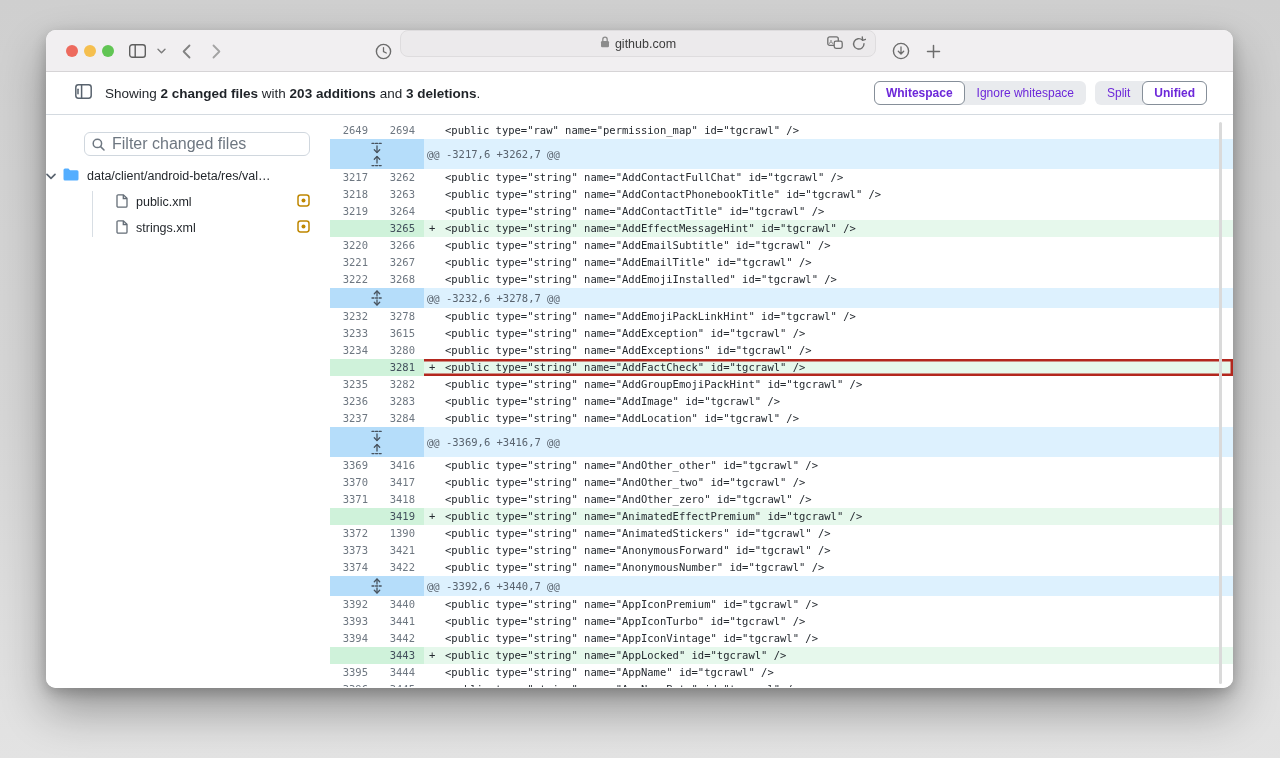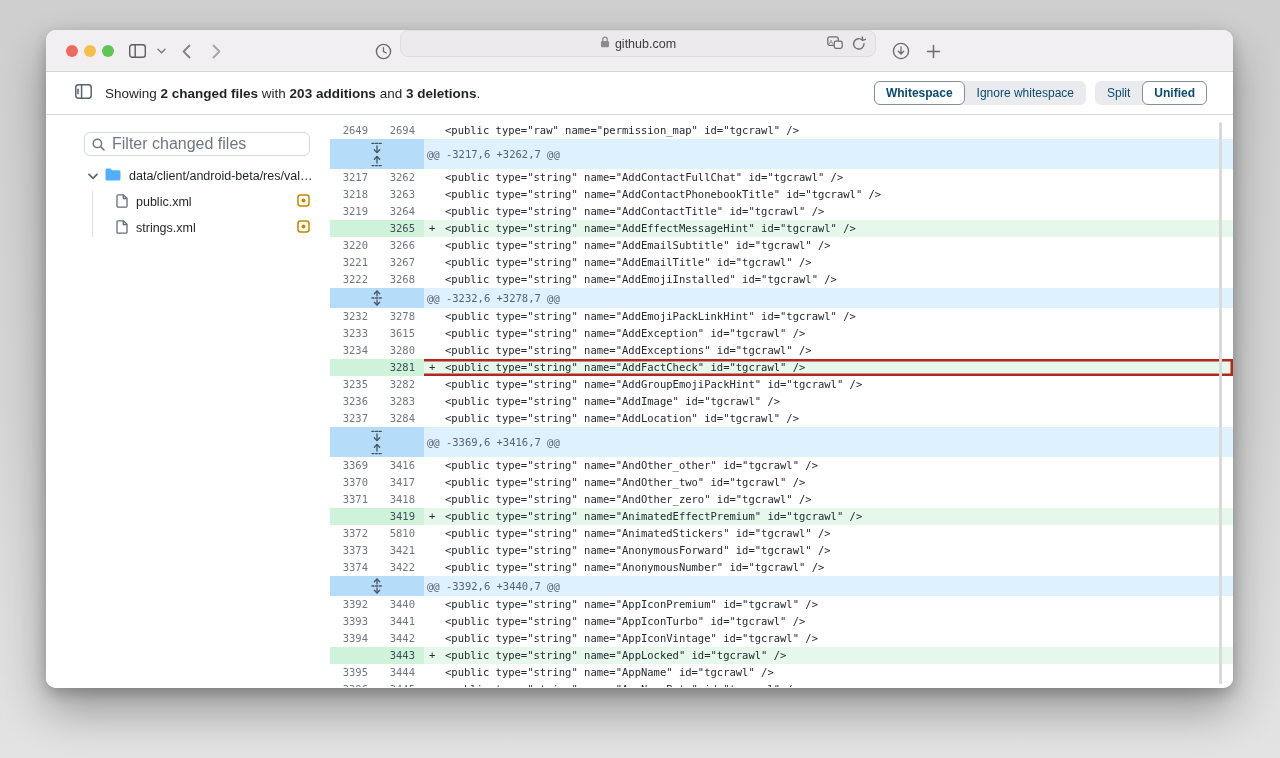--- a/index.html
+++ b/index.html
@@ -35,39 +35,39 @@
   .page { height:616px; background:#fff; position:relative; }
   .page-header {
     height:43px; border-bottom:1px solid #d4dae0; display:flex; align-items:center;
     padding:0 26px 0 29px; position:relative; background:#fff;
   }
   .showing { font-size:13.5px; margin-left:13px; }
   .showing b { font-weight:700; }
   .ph-right { margin-left:auto; display:flex; gap:9px; }
   .seg-group { display:flex; background:#e9ebee; border-radius:6px; }
   .seg {
-    font-size:12px; padding:4px 11px; border-radius:6px; color:#0c4a6e;
+    font-size:12px; padding:4px 11px; border-radius:6px; color:#6d28d9;
     border:1px solid transparent; line-height:14px; cursor:pointer; white-space:nowrap;
   }
   .seg.active { background:#fff; border:1px solid #868f99; font-weight:700; }
   
   .page-body { display:flex; height:572px; overflow:hidden; }
   .sidebar { width:284px; flex:none; padding-top:17px; position:relative; }
   .filter-wrap { position:relative; margin-left:38px; width:226px; }
   .filter-input {
     width:100%; height:24px; border:1px solid #d0d7de; border-radius:6px;
     padding:0 8px 0 27px; font-size:16px; font-family:"Liberation Sans",sans-serif;
     color:#1f2328; background:#fff; outline:none;
   }
   .filter-input::placeholder { color:#6e7781; }
   .filter-ic { position:absolute; left:8px; top:5px; }
   .tree { margin-top:7px; position:relative; }
   .tree-guide { position:absolute; left:46px; top:28px; height:46px; width:1px; background:#d8dee4; }
   .tree-row { height:26px; display:flex; align-items:center; font-size:12.5px; }
-  .tree-row.folder { padding-left:42px; }
+  .tree-row.folder { }
   .tree-row.file { margin-left:70px; width:194px; }
   .tree-row .lbl { margin-left:8px; white-space:nowrap; overflow:hidden; }
   .mod-ic { margin-left:auto; }
   
   .diff {
     flex:1; padding-top:7px; overflow:hidden; position:relative;
     font-family:"DejaVu Sans Mono","Liberation Mono",monospace; font-size:10.5px;
   }
   .drow { display:flex; height:17px; line-height:17px; white-space:pre; }
   .drow .num {
@@ -312,21 +312,21 @@
                 <path d="M4.3 4.2 L7 1.4 L9.7 4.2" fill="none" stroke="#47525d" stroke-width="1.3" stroke-linecap="round" stroke-linejoin="round"></path>
                 <line x1="2" y1="10.6" x2="12" y2="10.6" fill="none" stroke="#47525d" stroke-width="1.3" stroke-linecap="round" stroke-linejoin="round" stroke-dasharray="2,1.6"></line>
               </svg>
             </div>
             <div class="hlabel">@@ -3369,6 +3416,7 @@</div>
           </div>
           <div class="drow"><span class="num">3369</span><span class="num">3416</span><span class="marker"></span><span class="code">&lt;public type="string" name="AndOther_other" id="tgcrawl" /&gt;</span></div>
           <div class="drow"><span class="num">3370</span><span class="num">3417</span><span class="marker"></span><span class="code">&lt;public type="string" name="AndOther_two" id="tgcrawl" /&gt;</span></div>
           <div class="drow"><span class="num">3371</span><span class="num">3418</span><span class="marker"></span><span class="code">&lt;public type="string" name="AndOther_zero" id="tgcrawl" /&gt;</span></div>
           <div class="drow add"><span class="num"></span><span class="num">3419</span><span class="marker">+</span><span class="code">&lt;public type="string" name="AnimatedEffectPremium" id="tgcrawl" /&gt;</span></div>
-          <div class="drow"><span class="num">3372</span><span class="num">5810</span><span class="marker"></span><span class="code">&lt;public type="string" name="AnimatedStickers" id="tgcrawl" /&gt;</span></div>
+          <div class="drow"><span class="num">3372</span><span class="num">1390</span><span class="marker"></span><span class="code">&lt;public type="string" name="AnimatedStickers" id="tgcrawl" /&gt;</span></div>
           <div class="drow"><span class="num">3373</span><span class="num">3421</span><span class="marker"></span><span class="code">&lt;public type="string" name="AnonymousForward" id="tgcrawl" /&gt;</span></div>
           <div class="drow"><span class="num">3374</span><span class="num">3422</span><span class="marker"></span><span class="code">&lt;public type="string" name="AnonymousNumber" id="tgcrawl" /&gt;</span></div>
           <div class="hunk all">
             <div class="gut">
               <svg width="14" height="18" viewBox="0 0 14 18">
                 <line x1="7" y1="2.2" x2="7" y2="7" fill="none" stroke="#47525d" stroke-width="1.3" stroke-linecap="round" stroke-linejoin="round"></line>
                 <path d="M4.3 4.8 L7 2 L9.7 4.8" fill="none" stroke="#47525d" stroke-width="1.3" stroke-linecap="round" stroke-linejoin="round"></path>
                 <line x1="2" y1="9" x2="12" y2="9" fill="none" stroke="#47525d" stroke-width="1.3" stroke-linecap="round" stroke-linejoin="round" stroke-dasharray="2,1.6"></line>
                 <line x1="7" y1="11" x2="7" y2="15.8" fill="none" stroke="#47525d" stroke-width="1.3" stroke-linecap="round" stroke-linejoin="round"></line>
                 <path d="M4.3 13.2 L7 16 L9.7 13.2" fill="none" stroke="#47525d" stroke-width="1.3" stroke-linecap="round" stroke-linejoin="round"></path>

